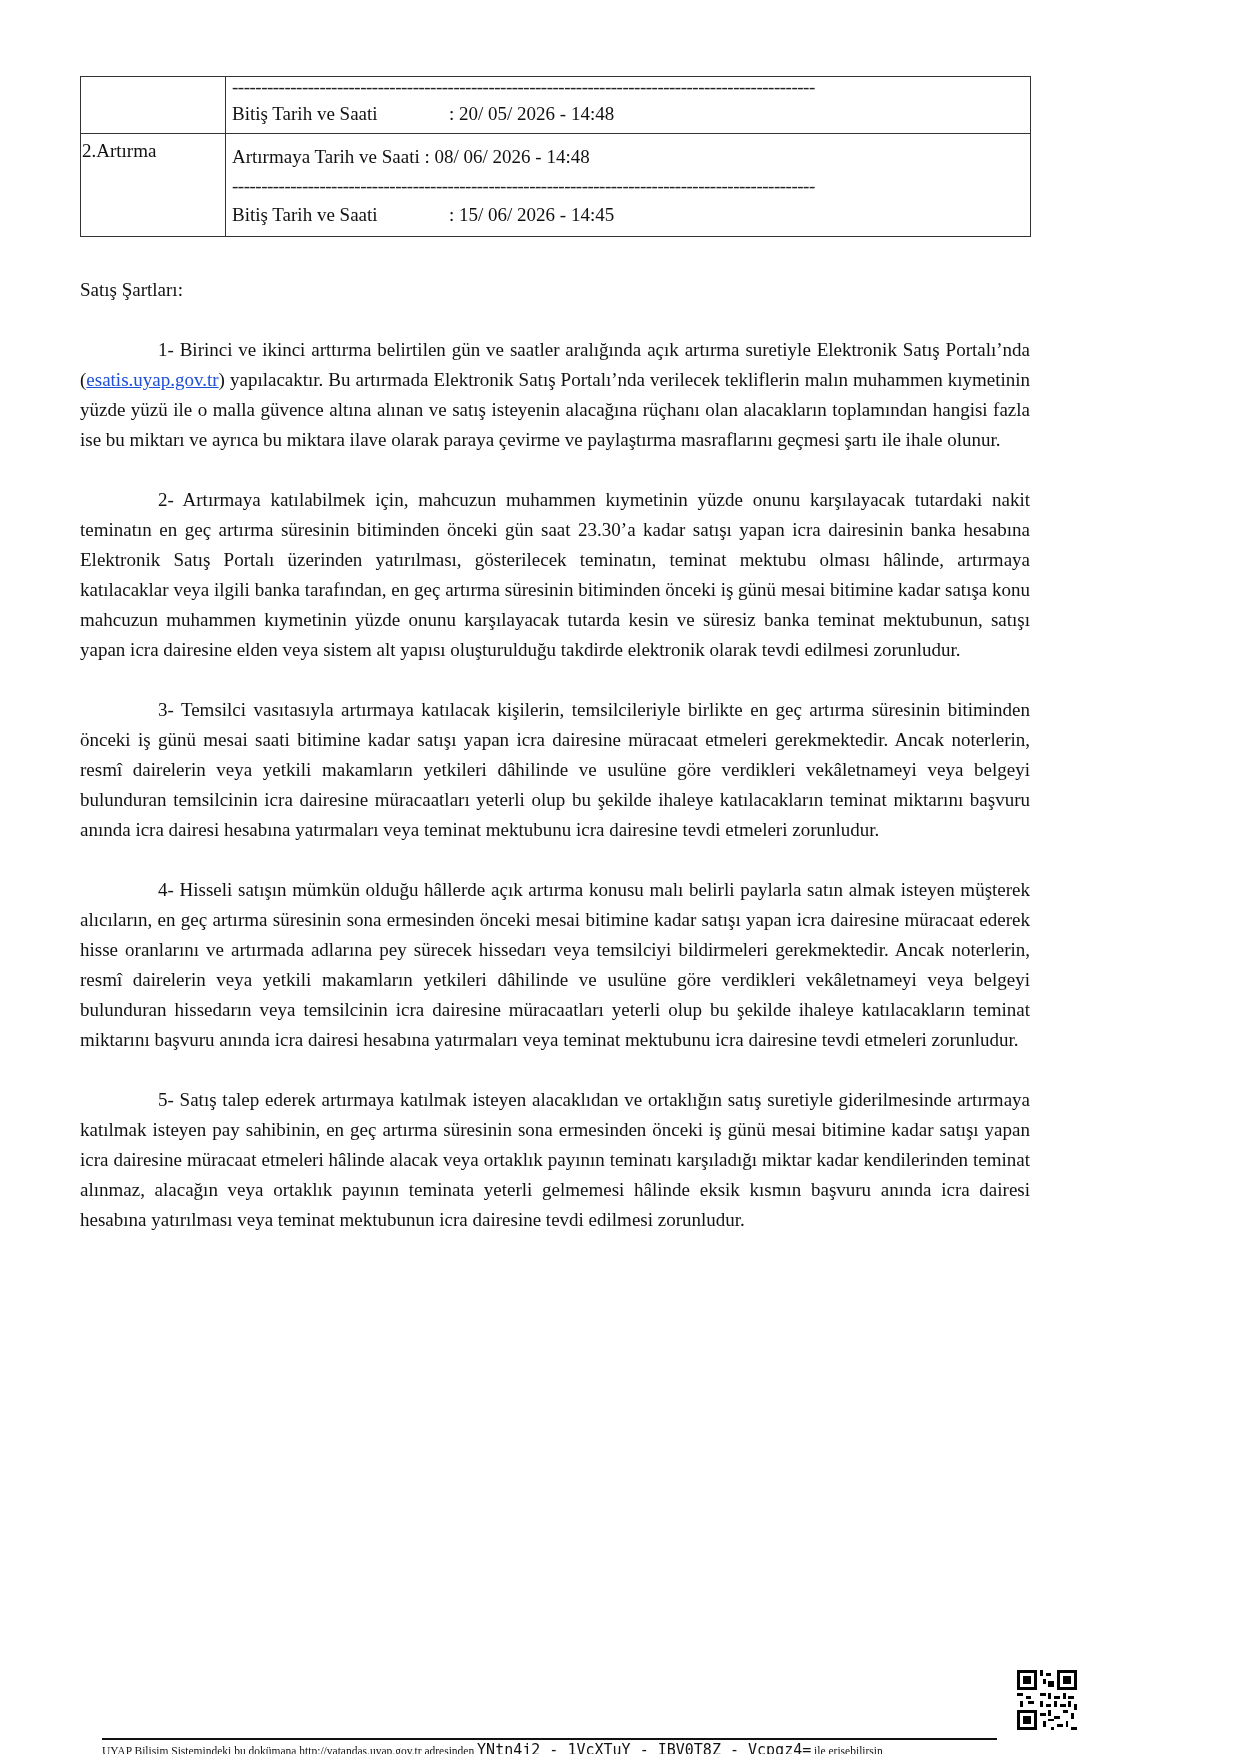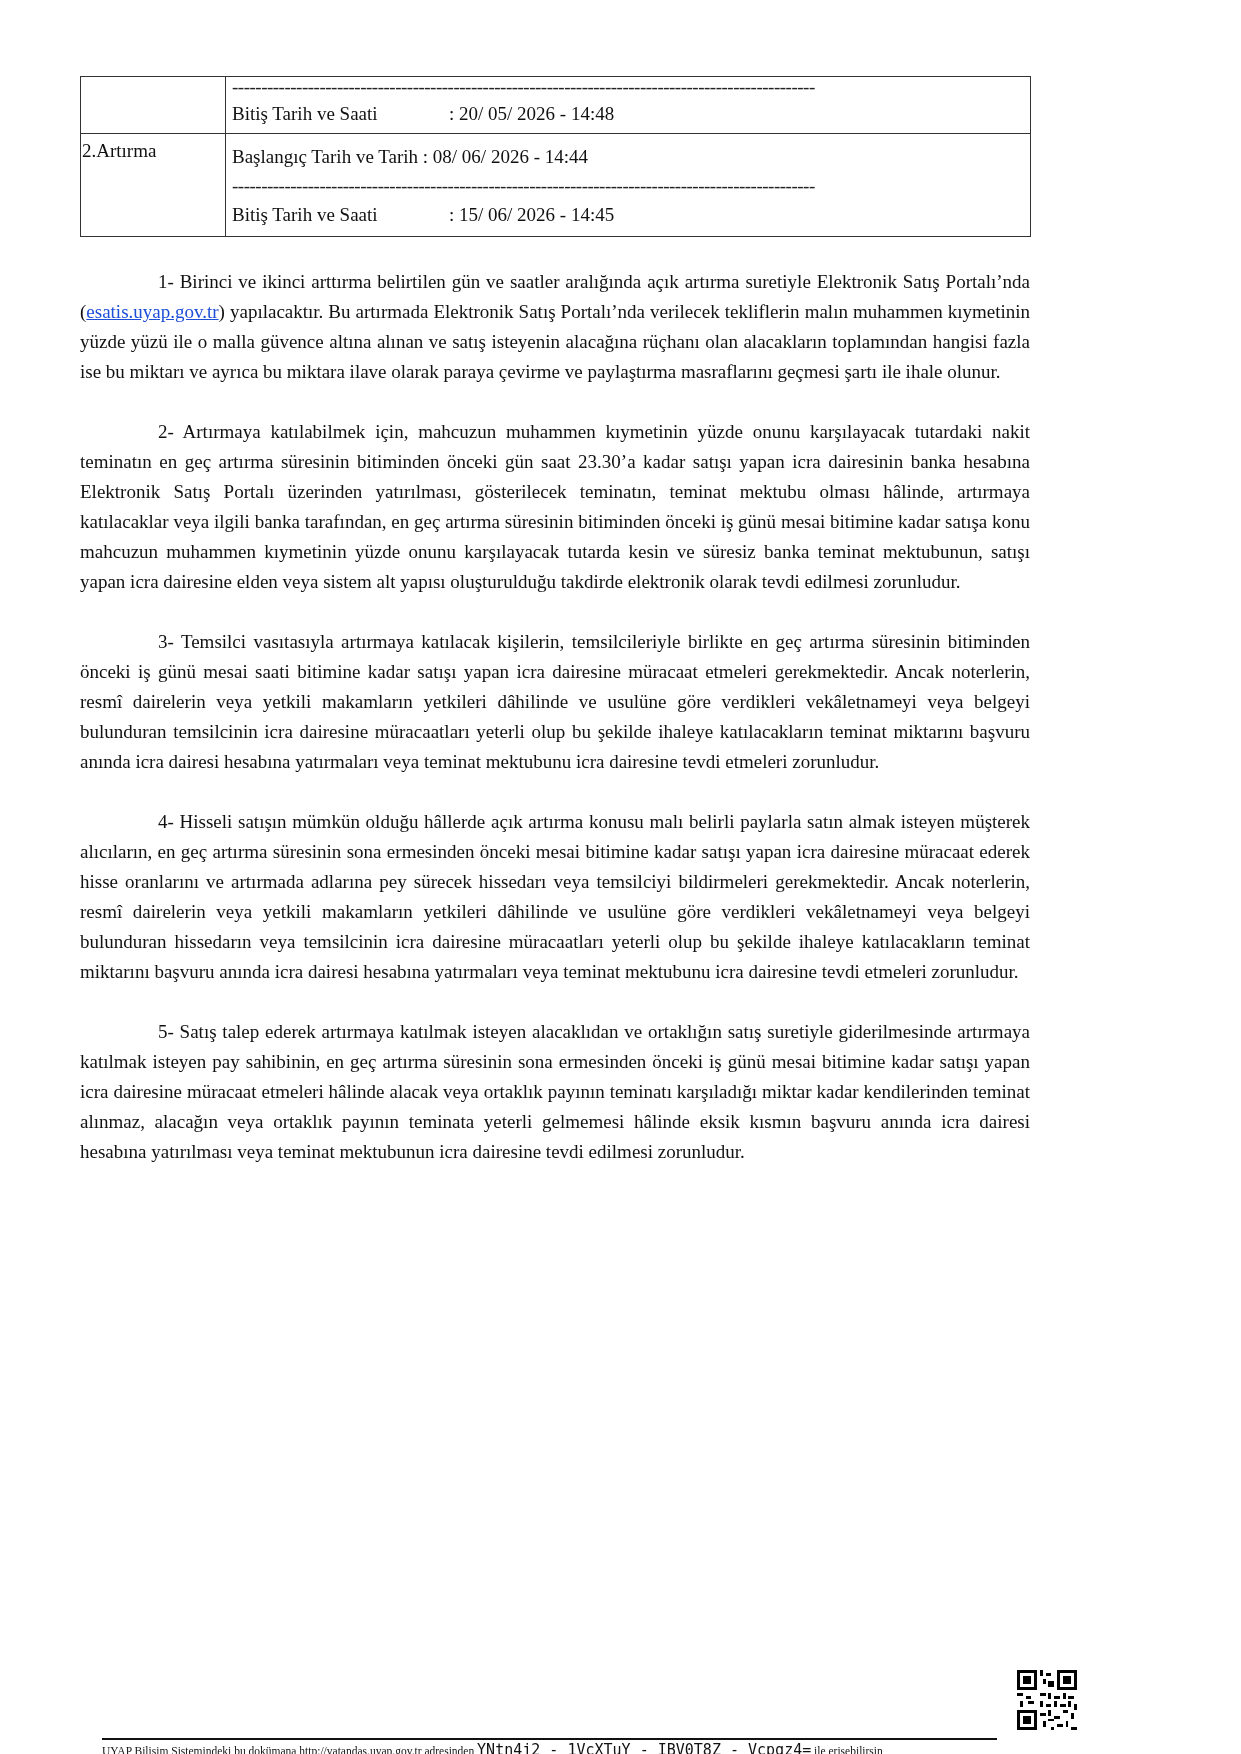--- a/index.html
+++ b/index.html
@@ -34,31 +34,32 @@
         <div class="dash">----------------------------------------------------------------------------------------------------</div>
         <div class="row-line" style="height:34px;line-height:30px;">
           <span class="k">Bitiş Tarih ve Saati</span><span>: 20/ 05/ 2026 - 14:48</span>
         </div>
       </td>
     </tr>
     <tr>
       <td class="label-cell">2.Artırma</td>
       <td class="body-cell">
         <div class="row-line" style="margin-top:4px;">
-          <span>Başlangıç Tarih ve Tarih</span><span> </span><span>: 08/ 06/ 2026 - 14:44</span>
+          <span>Artırmaya Tarih ve Saati</span><span> </span><span>: 08/ 06/ 2026 - 14:48</span>
         </div>
         <div class="dash">----------------------------------------------------------------------------------------------------</div>
         <div class="row-line" style="height:38px;line-height:34px;">
           <span class="k">Bitiş Tarih ve Saati</span><span>: 15/ 06/ 2026 - 14:45</span>
         </div>
       </td>
     </tr>
   </tbody>
     </table>
 
+  <div class="heading">Satış Şartları:</div>
 
   <p class="para"><span class="ind"></span><span>1- Birinci ve ikinci arttırma belirtilen gün ve saatler aralığında açık artırma suretiyle Elektronik Satış Portalı’nda (</span><a>esatis.uyap.gov.tr</a><span>) yapılacaktır. Bu artırmada Elektronik Satış Portalı’nda verilecek tekliflerin malın muhammen kıymetinin yüzde yüzü ile o malla güvence altına alınan ve satış isteyenin alacağına rüçhanı olan alacakların toplamından hangisi fazla ise bu miktarı ve ayrıca bu miktara ilave olarak paraya çevirme ve paylaştırma masraflarını geçmesi şartı ile ihale olunur.</span></p>
 
   <p class="para"><span class="ind"></span><span>2- Artırmaya katılabilmek için, mahcuzun muhammen kıymetinin yüzde onunu karşılayacak tutardaki nakit teminatın en geç artırma süresinin bitiminden önceki gün saat 23.30’a kadar satışı yapan icra dairesinin banka hesabına Elektronik Satış Portalı üzerinden yatırılması, gösterilecek teminatın, teminat mektubu olması hâlinde, artırmaya katılacaklar veya ilgili banka tarafından, en geç artırma süresinin bitiminden önceki iş günü mesai bitimine kadar satışa konu mahcuzun muhammen kıymetinin yüzde onunu karşılayacak tutarda kesin ve süresiz banka teminat mektubunun, satışı yapan icra dairesine elden veya sistem alt yapısı oluşturulduğu takdirde elektronik olarak tevdi edilmesi zorunludur.</span></p>
 
   <p class="para"><span class="ind"></span><span>3- Temsilci vasıtasıyla artırmaya katılacak kişilerin, temsilcileriyle birlikte en geç artırma süresinin bitiminden önceki iş günü mesai saati bitimine kadar satışı yapan icra dairesine müracaat etmeleri gerekmektedir. Ancak noterlerin, resmî dairelerin veya yetkili makamların yetkileri dâhilinde ve usulüne göre verdikleri vekâletnameyi veya belgeyi bulunduran temsilcinin icra dairesine müracaatları yeterli olup bu şekilde ihaleye katılacakların teminat miktarını başvuru anında icra dairesi hesabına yatırmaları veya teminat mektubunu icra dairesine tevdi etmeleri zorunludur.</span></p>
 
   <p class="para"><span class="ind"></span><span>4- Hisseli satışın mümkün olduğu hâllerde açık artırma konusu malı belirli paylarla satın almak isteyen müşterek alıcıların, en geç artırma süresinin sona ermesinden önceki mesai bitimine kadar satışı yapan icra dairesine müracaat ederek hisse oranlarını ve artırmada adlarına pey sürecek hissedarı veya temsilciyi bildirmeleri gerekmektedir. Ancak noterlerin, resmî dairelerin veya yetkili makamların yetkileri dâhilinde ve usulüne göre verdikleri vekâletnameyi veya belgeyi bulunduran hissedarın veya temsilcinin icra dairesine müracaatları yeterli olup bu şekilde ihaleye katılacakların teminat miktarını başvuru anında icra dairesi hesabına yatırmaları veya teminat mektubunu icra dairesine tevdi etmeleri zorunludur.</span></p>
 
   <p class="para"><span class="ind"></span><span>5- Satış talep ederek artırmaya katılmak isteyen alacaklıdan ve ortaklığın satış suretiyle giderilmesinde artırmaya katılmak isteyen pay sahibinin, en geç artırma süresinin sona ermesinden önceki iş günü mesai bitimine kadar satışı yapan icra dairesine müracaat etmeleri hâlinde alacak veya ortaklık payının teminatı karşıladığı miktar kadar kendilerinden teminat alınmaz, alacağın veya ortaklık payının teminata yeterli gelmemesi hâlinde eksik kısmın başvuru anında icra dairesi hesabına yatırılması veya teminat mektubunun icra dairesine tevdi edilmesi zorunludur.</span></p>

